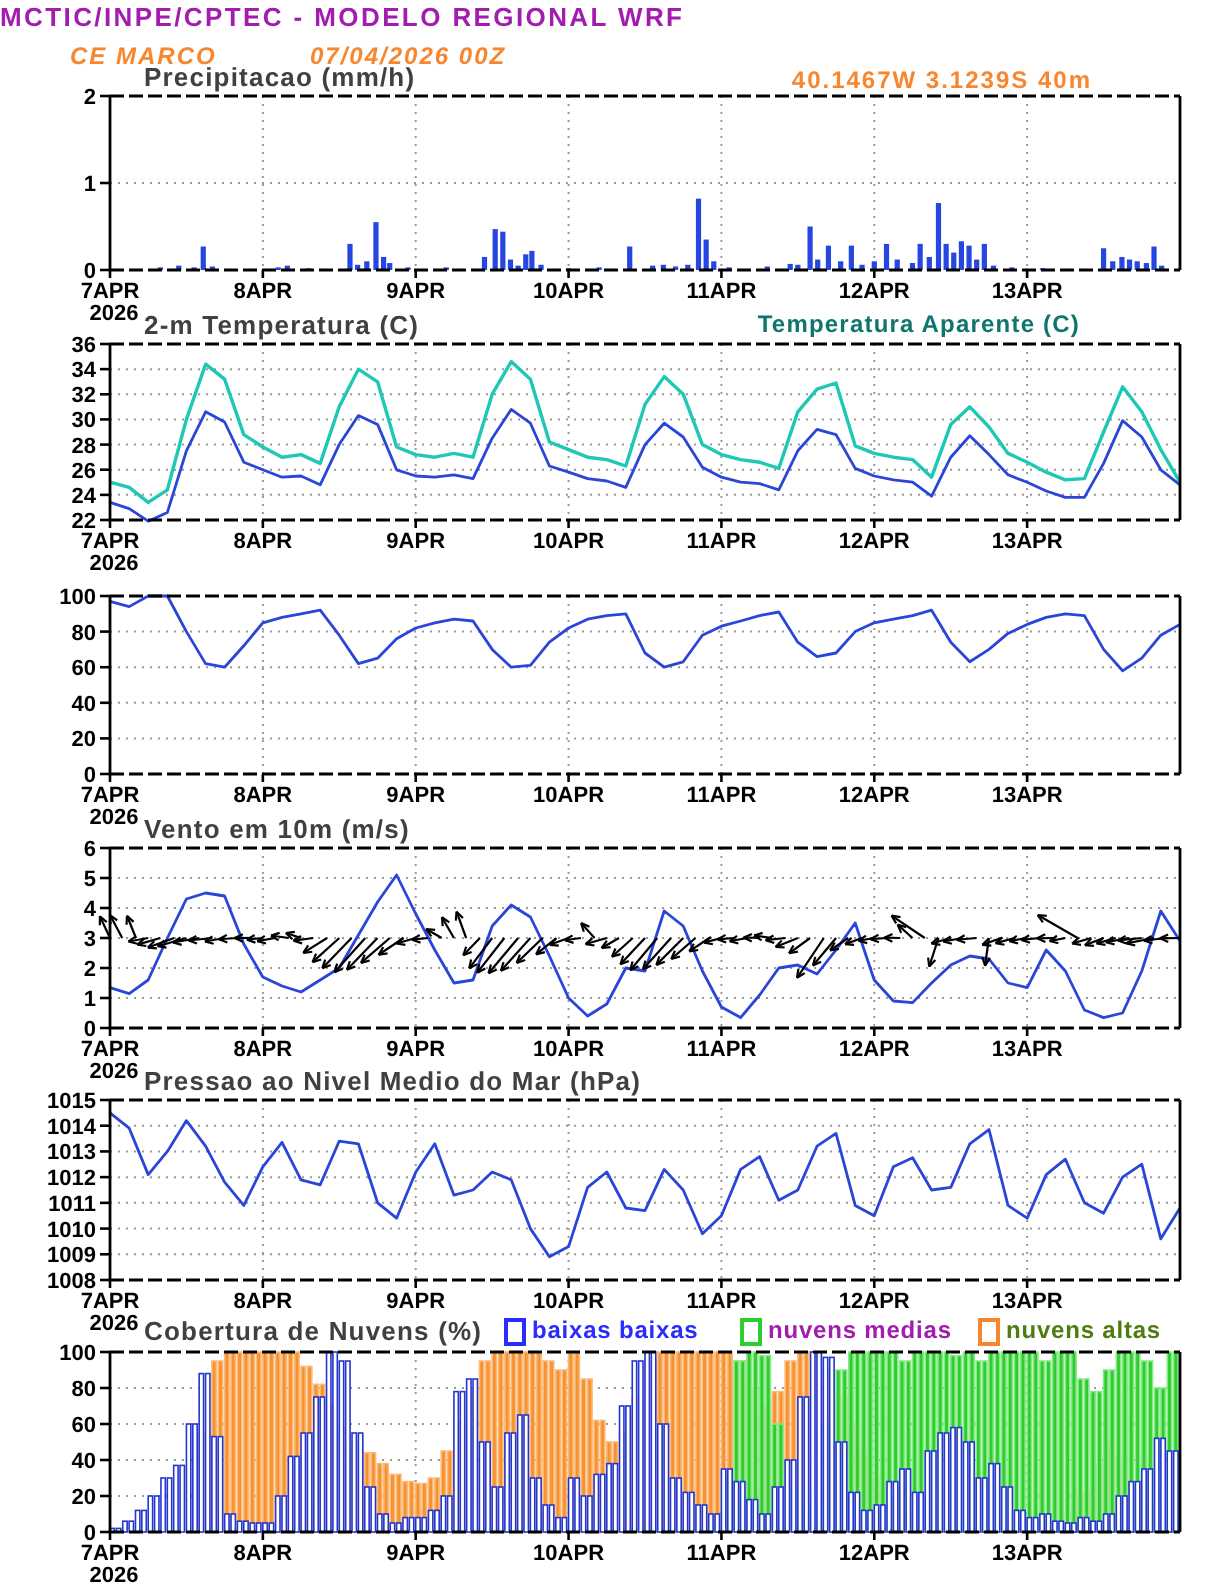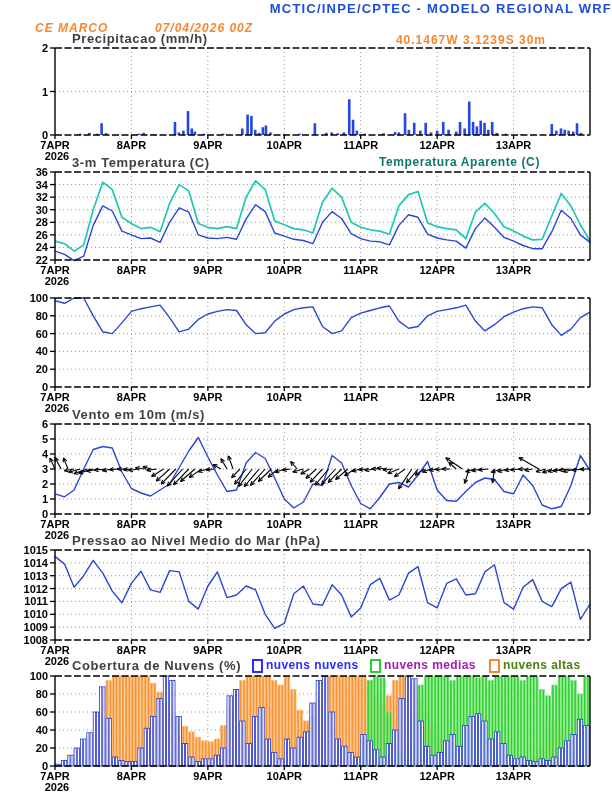--- a/index.html
+++ b/index.html
@@ -1,46 +1,46 @@
 <!DOCTYPE html>
 <html><head>
 <meta charset="utf-8">
 <style>
   html,body{margin:0;padding:0;background:#ffffff;}
   #page{position:relative;width:612px;height:792px;background:#fff;overflow:hidden;
         font-family:"Liberation Sans",sans-serif;font-weight:bold;}
-  .hdr-title{position:absolute;left:0;right:0;top:1px;text-align:right;
-             font-size:13px;letter-spacing:1.2px;color:#1d4ed8;}
+  .hdr-title{position:absolute;left:0;right:0;top:1px;text-align:left;
+             font-size:13px;letter-spacing:1.2px;color:#a21caf;}
   .hdr-orange{position:absolute;top:21px;font-size:12px;letter-spacing:1px;color:#f8862e;font-style:italic;}
   .station{position:absolute;top:33px;right:66px;font-size:12px;letter-spacing:1px;color:#f8862e;}
   .ptitle{position:absolute;left:72px;font-size:13px;letter-spacing:0.6px;color:#404040;white-space:nowrap;}
   .tlegend{position:absolute;right:72px;font-size:12px;letter-spacing:0.6px;color:#0f766e;white-space:nowrap;}
   .cl-item{position:absolute;font-size:12px;letter-spacing:0.4px;white-space:nowrap;}
   .cl-sq{position:absolute;width:7px;height:10px;background:#fff;border-width:2px;border-style:solid;}
   svg{position:absolute;left:0;top:0;}
   text{font-family:"Liberation Sans",sans-serif;font-weight:bold;}
 </style>
 </head>
 <body>
 
 <div id="page">
   <div class="hdr-title">MCTIC/INPE/CPTEC - MODELO REGIONAL WRF</div>
   <div class="hdr-orange" style="left:35px">CE MARCO</div>
   <div class="hdr-orange" style="left:155px">07/04/2026 00Z</div>
-  <div class="station">40.1467W 3.1239S 30m</div>
+  <div class="station">40.1467W 3.1239S 40m</div>
 
   <div class="ptitle" style="top:31px">Precipitacao (mm/h)</div>
-  <div class="ptitle" style="top:155px">3-m Temperatura (C)</div>
+  <div class="ptitle" style="top:155px">2-m Temperatura (C)</div>
   <div class="tlegend" style="top:155px">Temperatura Aparente (C)</div>
   <div class="ptitle" style="top:407px">Vento em 10m (m/s)</div>
   <div class="ptitle" style="top:658px">Cobertura de Nuvens (%)</div>
   <div class="ptitle" style="top:533px">Pressao ao Nivel Medio do Mar (hPa)</div>
 
   <span class="cl-sq" style="left:252px;top:659px;border-color:#2b2bff"></span>
-  <div class="cl-item" style="left:266px;top:658px;color:#2b2bff">nuvens nuvens</div>
+  <div class="cl-item" style="left:266px;top:658px;color:#2b2bff">baixas baixas</div>
   <span class="cl-sq" style="left:370px;top:659px;border-color:#2ecc2e"></span>
   <div class="cl-item" style="left:384px;top:658px;color:#a21caf">nuvens medias</div>
   <span class="cl-sq" style="left:489px;top:659px;border-color:#f8862e"></span>
   <div class="cl-item" style="left:503px;top:658px;color:#4d7c0f">nuvens altas</div>
 
   <svg id="chart-svg" width="612" height="792" viewBox="0 0 612 792">
       <g>
         <g stroke="#999999" stroke-width="1" stroke-dasharray="1,3">
           <line x1="131.42857142857144" y1="48" x2="131.42857142857144" y2="135"></line>
           <line x1="207.85714285714286" y1="48" x2="207.85714285714286" y2="135"></line>

